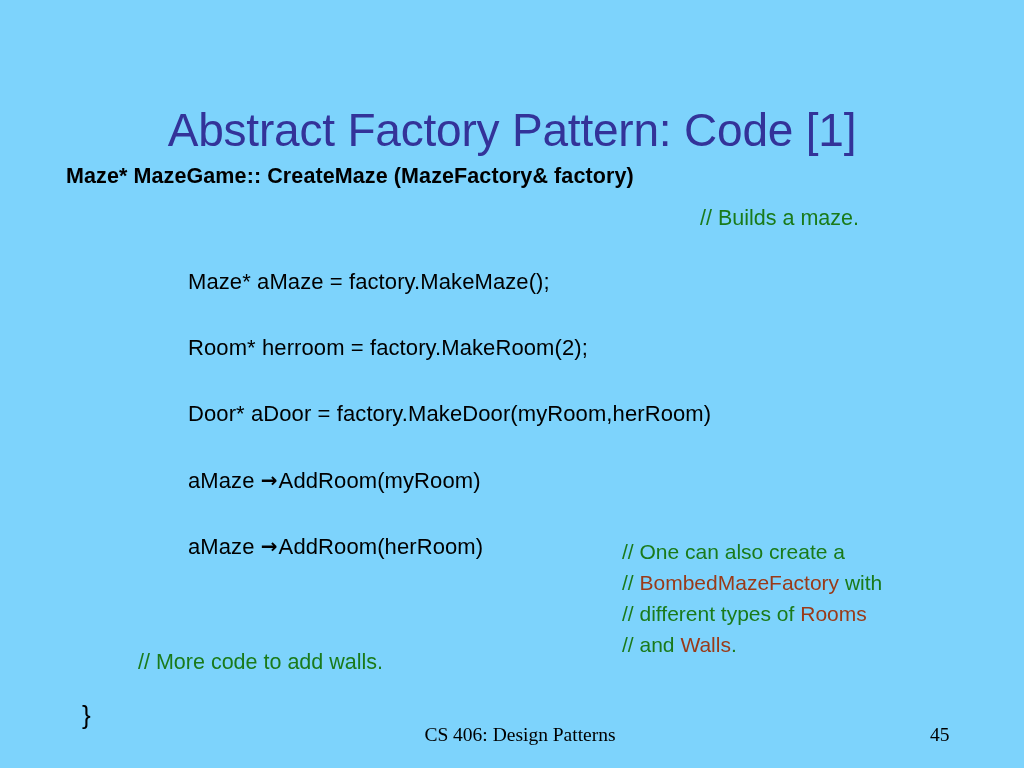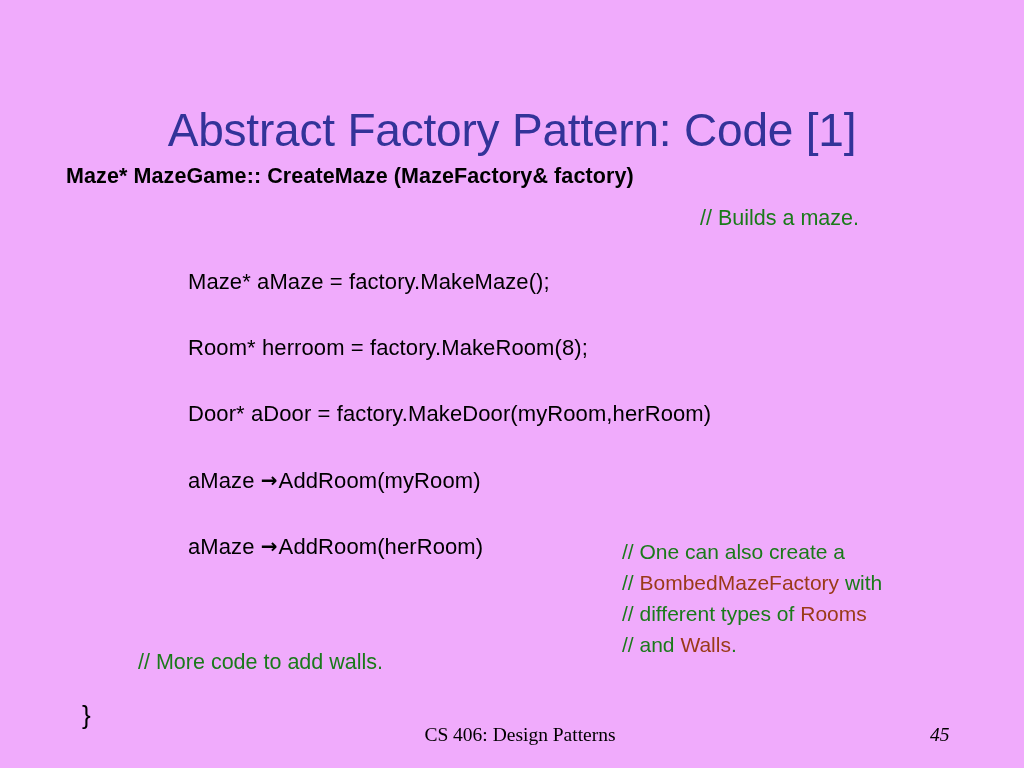--- a/index.html
+++ b/index.html
@@ -8,21 +8,21 @@
     padding: 0;
     background: #ffffff;
   }
   body {
     font-family: "Liberation Sans", sans-serif;
   }
   #slide {
     position: relative;
     width: 1024px;
     height: 768px;
-    background: #f0abfc;
+    background: #7dd3fc;
     overflow: hidden;
   }
 
   
   #slide-title {
     position: absolute;
     left: 0;
     top: 74px;
     width: 1024px;
     text-align: center;
@@ -133,40 +133,39 @@
   }
   #footer-page {
     position: absolute;
     left: 930px;
     top: 724px;
     width: 40px;
     text-align: left;
     font-family: "Liberation Serif", serif;
     font-size: 19.5px;
     color: #000000;
-    font-style: italic;
   }
 </style>
 </head>
 <body>
 
 <div id="slide">
 
   <h1 id="slide-title">Abstract Factory Pattern: Code [1]</h1>
 
   <div id="builds-comment">// Builds a maze.</div>
 
   <div id="signature">Maze* MazeGame:: CreateMaze (MazeFactory&amp; factory)</div>
 
   <div id="code-block">
     <div class="code-line">
       <span>Maze* aMaze = factory.MakeMaze();</span>
     </div>
     <div class="code-line">
-      <span>Room* herroom = factory.MakeRoom(8);</span>
+      <span>Room* herroom = factory.MakeRoom(2);</span>
     </div>
     <div class="code-line">
       <span>Door* aDoor = factory.MakeDoor(myRoom,herRoom)</span>
     </div>
     <div class="code-line">
       <span>aMaze </span><span class="arrow-glyph">→</span><span>AddRoom(myRoom)</span>
     </div>
     <div class="code-line">
       <span>aMaze </span><span class="arrow-glyph">→</span><span>AddRoom(herRoom)</span>
     </div>

